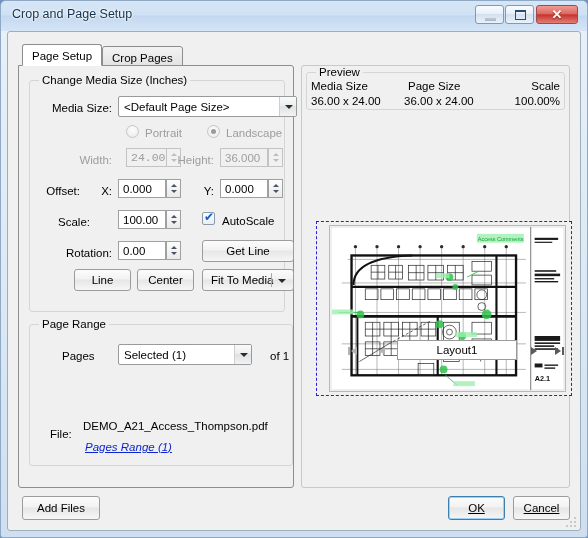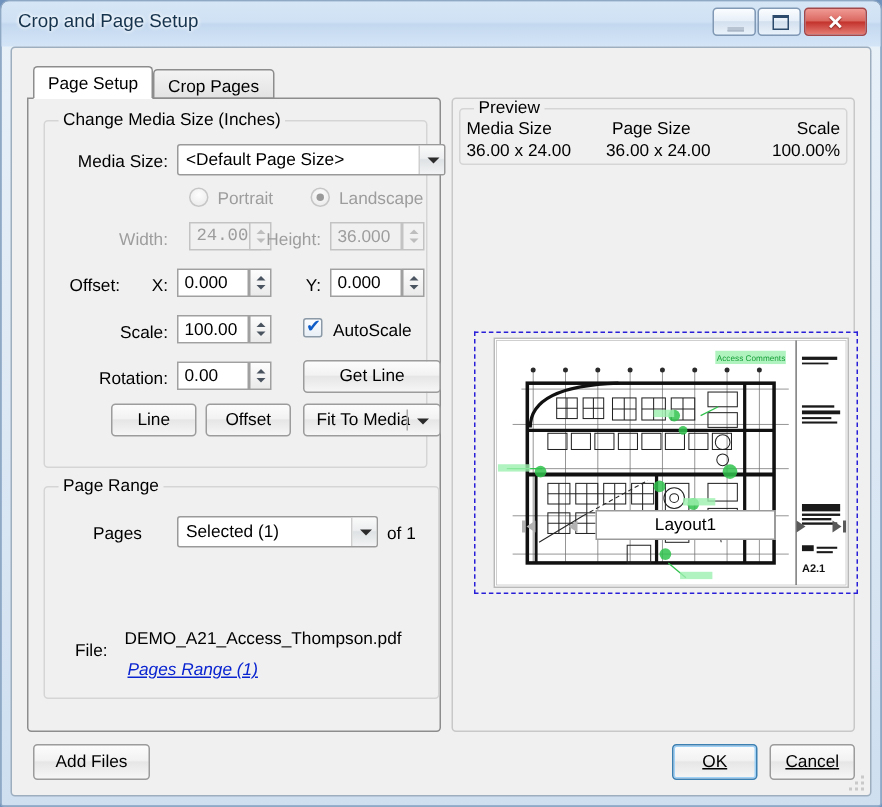--- a/index.html
+++ b/index.html
@@ -287,57 +287,57 @@
           <i class="dn"></i>
         </div>
 
         <div class="lbl right" style="left:150px; top:103px; width:34px;">Y:</div>
         <div class="txt" style="left:190px; top:98px; width:48px;">0.000</div>
         <div class="spin" style="left:238px; top:98px; right:auto;">
           <i class="up"></i>
           <i class="dn"></i>
         </div>
 
-        <div class="lbl right" style="left:6px; top:134px; width:76px;">Scale:</div>
+        <div class="lbl right" style="left:6px; top:134px; width:76px;text-align:center;">Scale:</div>
         <div class="txt" style="left:88px; top:129px; width:48px;">100.00</div>
         <div class="spin" style="left:136px; top:129px; right:auto;">
           <i class="up"></i>
           <i class="dn"></i>
         </div>
         <div class="check checked" style="left:172px; top:131px;"></div>
         <div class="lbl" style="left:192px; top:133px;">AutoScale</div>
 
         <div class="lbl right" style="left:6px; top:165px; width:76px;">Rotation:</div>
         <div class="txt" style="left:88px; top:160px; width:48px;">0.00</div>
         <div class="spin" style="left:136px; top:160px; right:auto;">
           <i class="up"></i>
           <i class="dn"></i>
         </div>
         <div class="btn" style="left:172px; top:159px; width:92px;">Get Line</div>
 
         <div class="btn" style="left:44px; top:188px; width:57px;">Line</div>
-        <div class="btn" style="left:107px; top:188px; width:57px;">Offset</div>
+        <div class="btn" style="left:107px; top:188px; width:57px;">Center</div>
         <div class="btn" style="left:172px; top:188px; width:92px; text-align:left; padding-left:8px;">
           <span>Fit To Media</span>
           <span style="position:absolute; right:21px; top:3px; width:1px; height:14px; background:#aaa;"></span>
           <span style="position:absolute; right:7px; top:9px; width:0; height:0;
                        border-left:4px solid transparent; border-right:4px solid transparent;
                        border-top:4px solid #2b2b2b;"></span>
         </div>
       </div>
 
       <div class="group" style="left:10px; top:258px; width:264px; height:142px;">
         <div class="group-title">Page Range</div>
 
         <div class="lbl" style="left:32px; top:24px;">Pages</div>
         <div class="combo" style="left:88px; top:19px; width:134px;">
           <span>Selected (1)</span>
           <span class="arrowbox"></span>
         </div>
-        <div class="lbl" style="left:228px; top:24px;">of 1</div>
+        <div class="lbl" style="left:240px; top:24px;">of 1</div>
 
         <div class="lbl" style="left:20px; top:102px;">File:</div>
         <div class="lbl" style="left:53px; top:94px;">DEMO_A21_Access_Thompson.pdf</div>
         <div class="link" style="left:55px; top:116px;">Pages Range (1)</div>
       </div>
     </div>
 
     <div id="preview-pane">
 
       <div id="preview-group">

